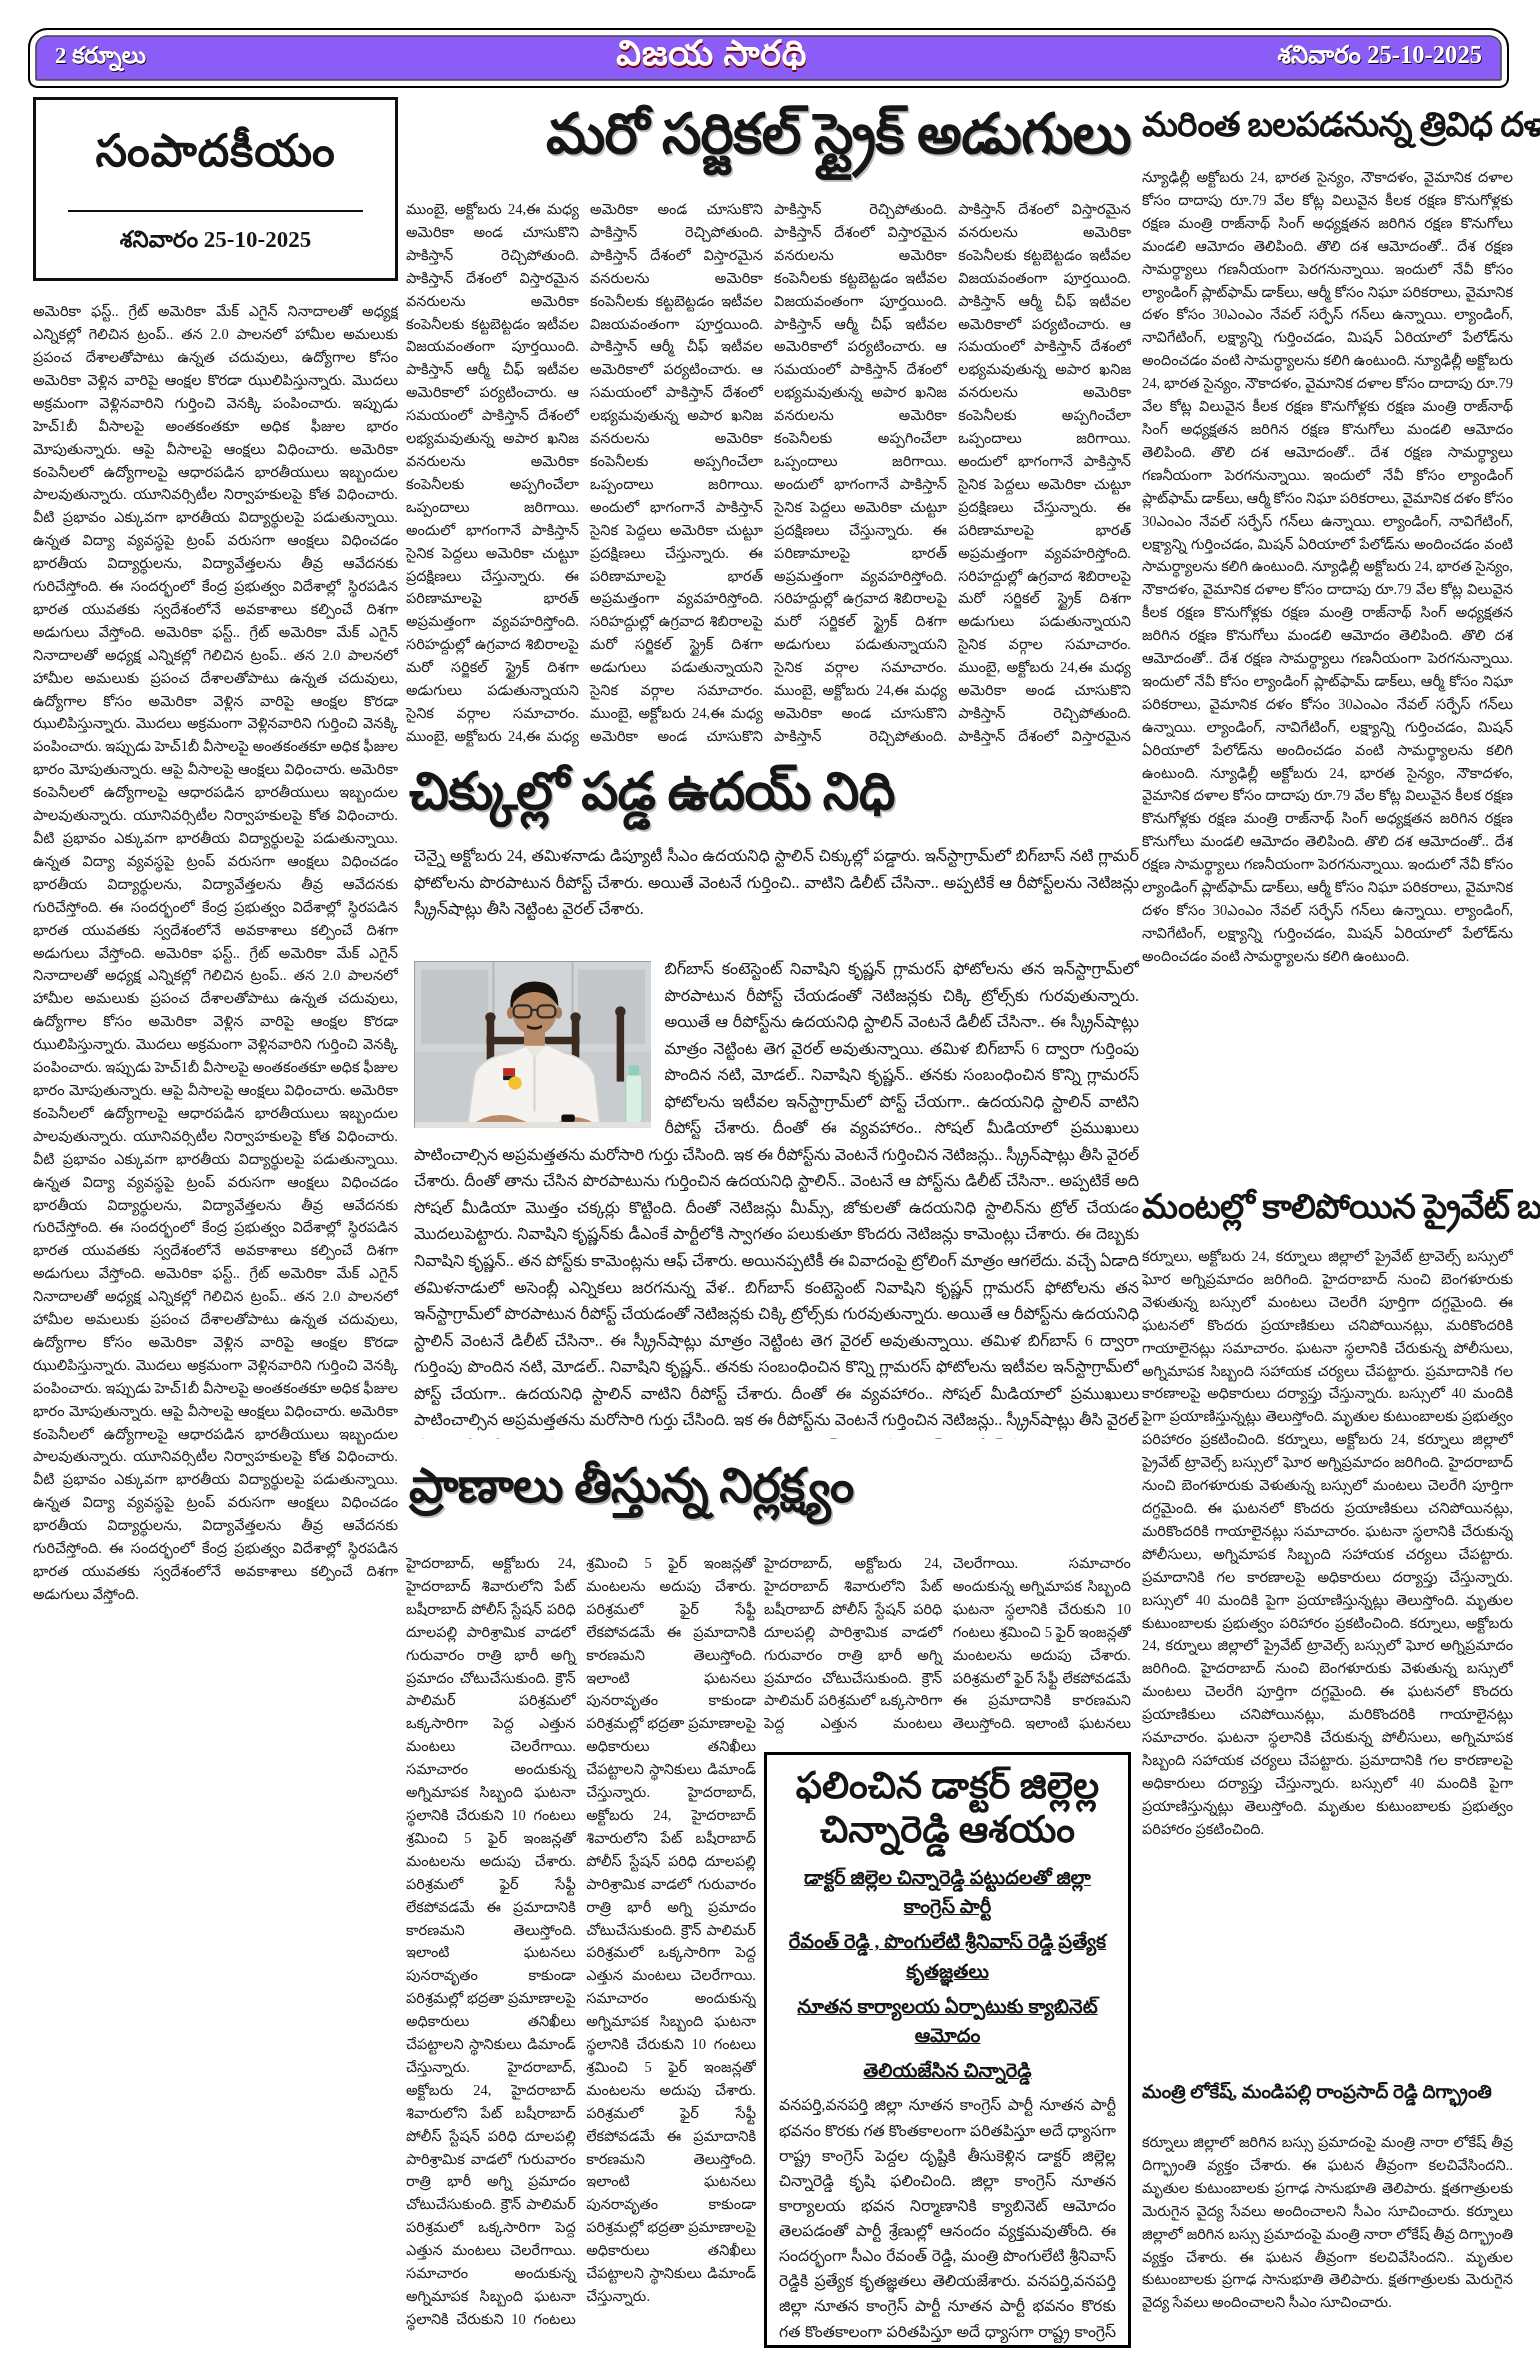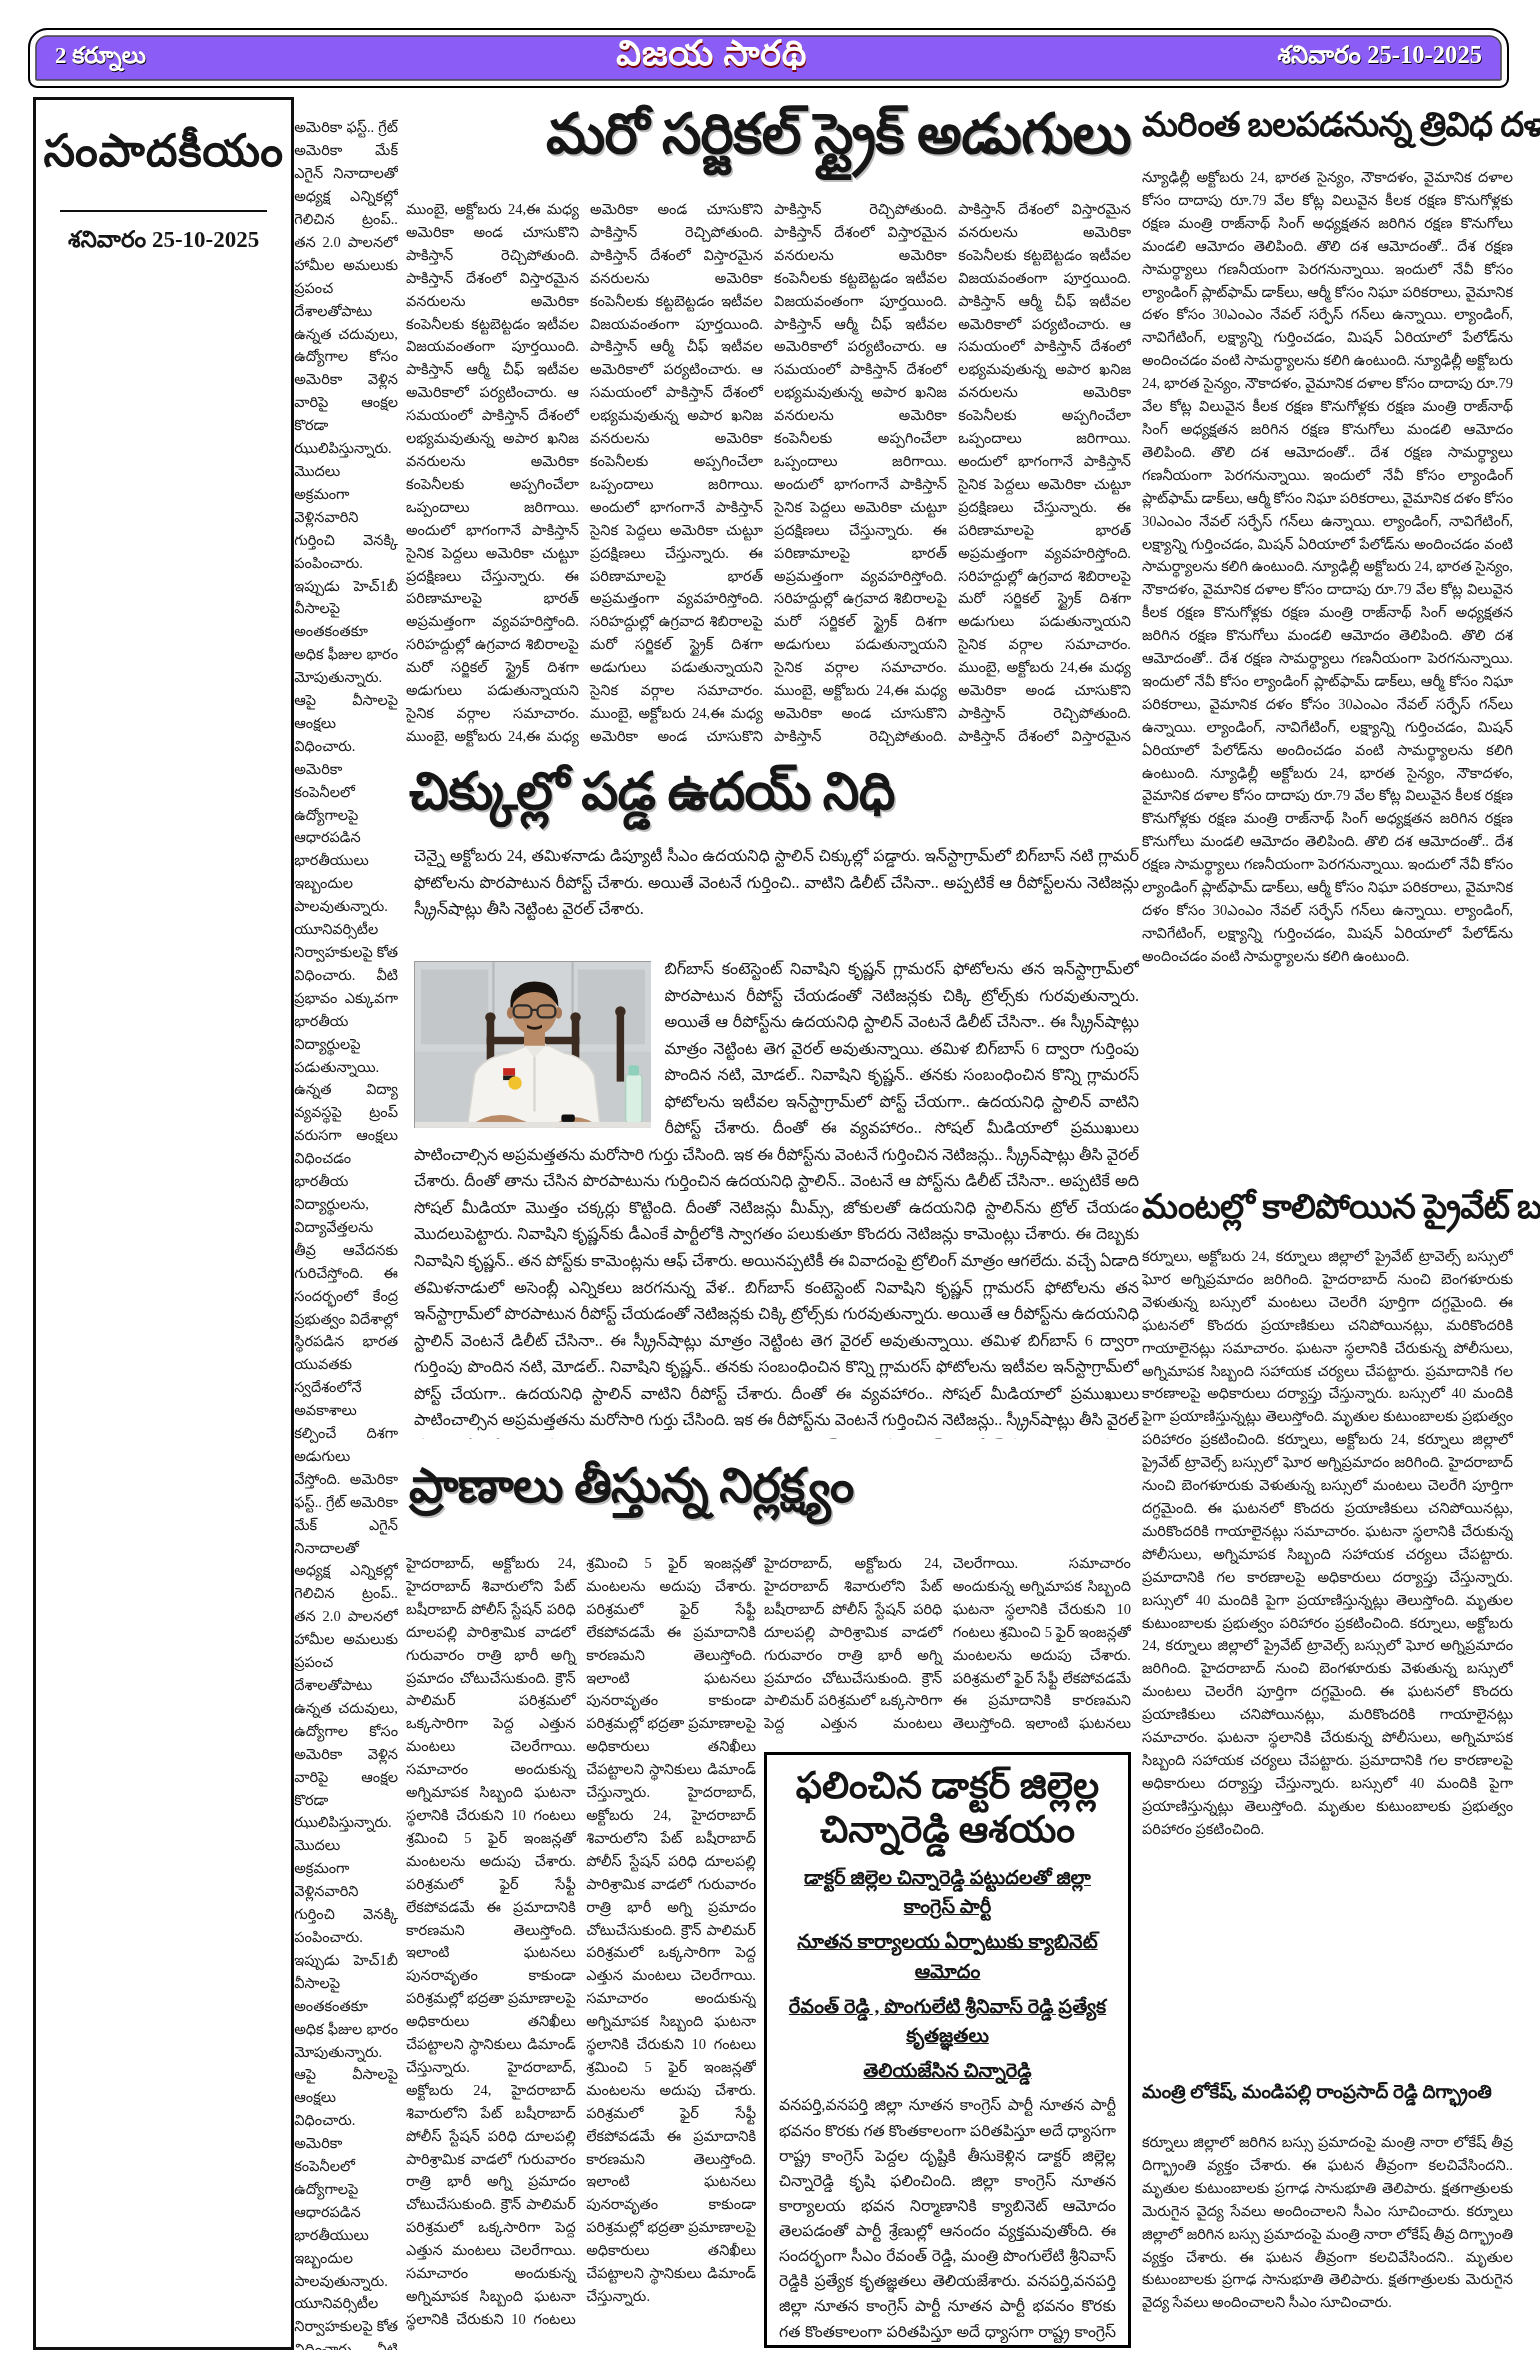--- a/index.html
+++ b/index.html
@@ -9,21 +9,21 @@
   .redbar{position:absolute;left:28px;top:28px;width:1481px;height:60px;background:#8b5cf6;
           border:2.2px solid #000;border-radius:19.4px 19.4px 9px 9px;
           box-shadow:inset 0 0 0 5.2px #ffffff, inset 0 0 0 6.7px #444;
           display:flex;align-items:center;justify-content:space-between;padding:0 25px;box-sizing:border-box;}
   .redbar .pageno{font-size:23px;font-weight:bold;color:#fff;text-shadow:0.7px 0.7px 0 #000;}
   .redbar .masthead{font-size:35px;font-weight:bold;color:#fff;letter-spacing:0.7px;text-shadow:0.7px 1.5px 0 #7a0000;}
   .redbar .pdate{font-size:24.6px;font-weight:bold;color:#fff;text-shadow:0.7px 0.7px 0 #000;}
   
   .body-text{font-size:14.5px;line-height:1.58;text-align:justify;overflow:hidden;word-break:break-word;}
   
-  .ed-col{position:absolute;left:33px;top:97px;width:365px;height:2253px;display:flex;flex-direction:row;}
+  .ed-col{position:absolute;left:33px;top:97px;width:365px;height:2253px;display:flex;flex-direction:column;}
   .ed-box{border:3.7px solid #101010;text-align:center;padding:25px 7.5px 19.4px 7.5px;box-sizing:border-box;}
   .ed-title{font-size:45px;font-weight:bold;letter-spacing:0.7px;}
   .ed-divider{width:86%;border-top:2.2px solid #101010;margin:22.4px auto 15px auto;}
   .ed-date{font-size:23px;font-weight:bold;}
   .ed-headline{margin-top:18px;font-size:31px;line-height:1.32;font-weight:bold;text-align:center;}
   .ed-body{margin-top:19.4px;flex:1;}
   
   .mid-col{position:absolute;left:406px;top:97px;width:725px;height:2253px;}
   .surg-headline{position:absolute;left:0;top:4.5px;width:100%;font-size:56px;font-weight:bold;
                  text-align:right;letter-spacing:-0.7px;text-shadow:1.5px 1.5px 0 #bdbdbd;white-space:nowrap;}
@@ -146,22 +146,22 @@
       <span>బిగ్‌బాస్ కంటెస్టెంట్ నివాషిని కృష్ణన్ గ్లామరస్ ఫోటోలను తన ఇన్‌స్టాగ్రామ్‌లో పొరపాటున రీపోస్ట్ చేయడంతో నెటిజన్లకు చిక్కి ట్రోల్స్‌కు గురవుతున్నారు. అయితే ఆ రీపోస్ట్‌ను ఉదయనిధి స్టాలిన్ వెంటనే డిలీట్ చేసినా.. ఈ స్క్రీన్‌షాట్లు మాత్రం నెట్టింట తెగ వైరల్ అవుతున్నాయి. తమిళ బిగ్‌బాస్ 6 ద్వారా గుర్తింపు పొందిన నటి, మోడల్.. నివాషిని కృష్ణన్.. తనకు సంబంధించిన కొన్ని గ్లామరస్ ఫోటోలను ఇటీవల ఇన్‌స్టాగ్రామ్‌లో పోస్ట్ చేయగా.. ఉదయనిధి స్టాలిన్ వాటిని రీపోస్ట్ చేశారు. దీంతో ఈ వ్యవహారం.. సోషల్ మీడియాలో ప్రముఖులు పాటించాల్సిన అప్రమత్తతను మరోసారి గుర్తు చేసింది. ఇక ఈ రీపోస్ట్‌ను వెంటనే గుర్తించిన నెటిజన్లు.. స్క్రీన్‌షాట్లు తీసి వైరల్ చేశారు. దీంతో తాను చేసిన పొరపాటును గుర్తించిన ఉదయనిధి స్టాలిన్.. వెంటనే ఆ పోస్ట్‌ను డిలీట్ చేసినా.. అప్పటికే అది సోషల్ మీడియా మొత్తం చక్కర్లు కొట్టింది. దీంతో నెటిజన్లు మీమ్స్, జోకులతో ఉదయనిధి స్టాలిన్‌ను ట్రోల్ చేయడం మొదలుపెట్టారు. నివాషిని కృష్ణన్‌కు డీఎంకే పార్టీలోకి స్వాగతం పలుకుతూ కొందరు నెటిజన్లు కామెంట్లు చేశారు. ఈ దెబ్బకు నివాషిని కృష్ణన్.. తన పోస్ట్‌కు కామెంట్లను ఆఫ్ చేశారు. అయినప్పటికీ ఈ వివాదంపై ట్రోలింగ్ మాత్రం ఆగలేదు. వచ్చే ఏడాది తమిళనాడులో అసెంబ్లీ ఎన్నికలు జరగనున్న వేళ.. బిగ్‌బాస్ కంటెస్టెంట్ నివాషిని కృష్ణన్ గ్లామరస్ ఫోటోలను తన ఇన్‌స్టాగ్రామ్‌లో పొరపాటున రీపోస్ట్ చేయడంతో నెటిజన్లకు చిక్కి ట్రోల్స్‌కు గురవుతున్నారు. అయితే ఆ రీపోస్ట్‌ను ఉదయనిధి స్టాలిన్ వెంటనే డిలీట్ చేసినా.. ఈ స్క్రీన్‌షాట్లు మాత్రం నెట్టింట తెగ వైరల్ అవుతున్నాయి. తమిళ బిగ్‌బాస్ 6 ద్వారా గుర్తింపు పొందిన నటి, మోడల్.. నివాషిని కృష్ణన్.. తనకు సంబంధించిన కొన్ని గ్లామరస్ ఫోటోలను ఇటీవల ఇన్‌స్టాగ్రామ్‌లో పోస్ట్ చేయగా.. ఉదయనిధి స్టాలిన్ వాటిని రీపోస్ట్ చేశారు. దీంతో ఈ వ్యవహారం.. సోషల్ మీడియాలో ప్రముఖులు పాటించాల్సిన అప్రమత్తతను మరోసారి గుర్తు చేసింది. ఇక ఈ రీపోస్ట్‌ను వెంటనే గుర్తించిన నెటిజన్లు.. స్క్రీన్‌షాట్లు తీసి వైరల్ చేశారు. దీంతో తాను చేసిన పొరపాటును గుర్తించిన ఉదయనిధి స్టాలిన్.. వెంటనే ఆ పోస్ట్‌ను డిలీట్ చేసినా.. అప్పటికే అది సోషల్ మీడియా మొత్తం చక్కర్లు కొట్టింది. దీంతో నెటిజన్లు మీమ్స్, జోకులతో ఉదయనిధి స్టాలిన్‌ను ట్రోల్ చేయడం మొదలుపెట్టారు. నివాషిని కృష్ణన్‌కు డీఎంకే పార్టీలోకి స్వాగతం పలుకుతూ కొందరు నెటిజన్లు కామెంట్లు చేశారు. ఈ దెబ్బకు నివాషిని కృష్ణన్.. తన పోస్ట్‌కు కామెంట్లను ఆఫ్ చేశారు. అయినప్పటికీ ఈ వివాదంపై ట్రోలింగ్ మాత్రం ఆగలేదు. వచ్చే ఏడాది తమిళనాడులో అసెంబ్లీ ఎన్నికలు జరగనున్న వేళ..</span>
     </div>
 
     <div class="fire-headline">ప్రాణాలు తీస్తున్న నిర్లక్ష్యం</div>
     <div class="fire-left body-text">హైదరాబాద్, అక్టోబరు 24, హైదరాబాద్ శివారులోని పేట్ బషీరాబాద్ పోలీస్ స్టేషన్ పరిధి దూలపల్లి పారిశ్రామిక వాడలో గురువారం రాత్రి భారీ అగ్ని ప్రమాదం చోటుచేసుకుంది. క్రౌన్ పాలిమర్ పరిశ్రమలో ఒక్కసారిగా పెద్ద ఎత్తున మంటలు చెలరేగాయి. సమాచారం అందుకున్న అగ్నిమాపక సిబ్బంది ఘటనా స్థలానికి చేరుకుని 10 గంటలు శ్రమించి 5 ఫైర్ ఇంజన్లతో మంటలను అదుపు చేశారు. పరిశ్రమలో ఫైర్ సేఫ్టీ లేకపోవడమే ఈ ప్రమాదానికి కారణమని తెలుస్తోంది. ఇలాంటి ఘటనలు పునరావృతం కాకుండా పరిశ్రమల్లో భద్రతా ప్రమాణాలపై అధికారులు తనిఖీలు చేపట్టాలని స్థానికులు డిమాండ్ చేస్తున్నారు. హైదరాబాద్, అక్టోబరు 24, హైదరాబాద్ శివారులోని పేట్ బషీరాబాద్ పోలీస్ స్టేషన్ పరిధి దూలపల్లి పారిశ్రామిక వాడలో గురువారం రాత్రి భారీ అగ్ని ప్రమాదం చోటుచేసుకుంది. క్రౌన్ పాలిమర్ పరిశ్రమలో ఒక్కసారిగా పెద్ద ఎత్తున మంటలు చెలరేగాయి. సమాచారం అందుకున్న అగ్నిమాపక సిబ్బంది ఘటనా స్థలానికి చేరుకుని 10 గంటలు శ్రమించి 5 ఫైర్ ఇంజన్లతో మంటలను అదుపు చేశారు. పరిశ్రమలో ఫైర్ సేఫ్టీ లేకపోవడమే ఈ ప్రమాదానికి కారణమని తెలుస్తోంది. ఇలాంటి ఘటనలు పునరావృతం కాకుండా పరిశ్రమల్లో భద్రతా ప్రమాణాలపై అధికారులు తనిఖీలు చేపట్టాలని స్థానికులు డిమాండ్ చేస్తున్నారు. హైదరాబాద్, అక్టోబరు 24, హైదరాబాద్ శివారులోని పేట్ బషీరాబాద్ పోలీస్ స్టేషన్ పరిధి దూలపల్లి పారిశ్రామిక వాడలో గురువారం రాత్రి భారీ అగ్ని ప్రమాదం చోటుచేసుకుంది. క్రౌన్ పాలిమర్ పరిశ్రమలో ఒక్కసారిగా పెద్ద ఎత్తున మంటలు చెలరేగాయి. సమాచారం అందుకున్న అగ్నిమాపక సిబ్బంది ఘటనా స్థలానికి చేరుకుని 10 గంటలు శ్రమించి 5 ఫైర్ ఇంజన్లతో మంటలను అదుపు చేశారు. పరిశ్రమలో ఫైర్ సేఫ్టీ లేకపోవడమే ఈ ప్రమాదానికి కారణమని తెలుస్తోంది. ఇలాంటి ఘటనలు పునరావృతం కాకుండా పరిశ్రమల్లో భద్రతా ప్రమాణాలపై అధికారులు తనిఖీలు చేపట్టాలని స్థానికులు డిమాండ్ చేస్తున్నారు.</div>
     <div class="fire-right body-text">హైదరాబాద్, అక్టోబరు 24, హైదరాబాద్ శివారులోని పేట్ బషీరాబాద్ పోలీస్ స్టేషన్ పరిధి దూలపల్లి పారిశ్రామిక వాడలో గురువారం రాత్రి భారీ అగ్ని ప్రమాదం చోటుచేసుకుంది. క్రౌన్ పాలిమర్ పరిశ్రమలో ఒక్కసారిగా పెద్ద ఎత్తున మంటలు చెలరేగాయి. సమాచారం అందుకున్న అగ్నిమాపక సిబ్బంది ఘటనా స్థలానికి చేరుకుని 10 గంటలు శ్రమించి 5 ఫైర్ ఇంజన్లతో మంటలను అదుపు చేశారు. పరిశ్రమలో ఫైర్ సేఫ్టీ లేకపోవడమే ఈ ప్రమాదానికి కారణమని తెలుస్తోంది. ఇలాంటి ఘటనలు పునరావృతం కాకుండా పరిశ్రమల్లో భద్రతా ప్రమాణాలపై అధికారులు తనిఖీలు చేపట్టాలని స్థానికులు డిమాండ్ చేస్తున్నారు.</div>
 
     <div class="boxart">
       <div class="boxart-headline">ఫలించిన డాక్టర్ జిల్లెల్ల చిన్నారెడ్డి ఆశయం</div>
       <div class="boxart-subhead">డాక్టర్ జిల్లెల చిన్నారెడ్డి పట్టుదలతో జిల్లా కాంగ్రెస్ పార్టీ</div>
+      <div class="boxart-subhead">రేవంత్ రెడ్డి , పొంగులేటి శ్రీనివాస్ రెడ్డి ప్రత్యేక కృతజ్ఞతలు</div>
       <div class="boxart-subhead">నూతన కార్యాలయ ఏర్పాటుకు క్యాబినెట్ ఆమోదం</div>
-      <div class="boxart-subhead">రేవంత్ రెడ్డి , పొంగులేటి శ్రీనివాస్ రెడ్డి ప్రత్యేక కృతజ్ఞతలు</div>
       <div class="boxart-subhead">తెలియజేసిన చిన్నారెడ్డి</div>
       <div class="boxart-body">వనపర్తి,వనపర్తి జిల్లా నూతన కాంగ్రెస్ పార్టీ నూతన పార్టీ భవనం కొరకు గత కొంతకాలంగా పరితపిస్తూ అదే ధ్యాసగా రాష్ట్ర కాంగ్రెస్ పెద్దల దృష్టికి తీసుకెళ్లిన డాక్టర్ జిల్లెల్ల చిన్నారెడ్డి కృషి ఫలించింది. జిల్లా కాంగ్రెస్ నూతన కార్యాలయ భవన నిర్మాణానికి క్యాబినెట్ ఆమోదం తెలపడంతో పార్టీ శ్రేణుల్లో ఆనందం వ్యక్తమవుతోంది. ఈ సందర్భంగా సీఎం రేవంత్ రెడ్డి, మంత్రి పొంగులేటి శ్రీనివాస్ రెడ్డికి ప్రత్యేక కృతజ్ఞతలు తెలియజేశారు. వనపర్తి,వనపర్తి జిల్లా నూతన కాంగ్రెస్ పార్టీ నూతన పార్టీ భవనం కొరకు గత కొంతకాలంగా పరితపిస్తూ అదే ధ్యాసగా రాష్ట్ర కాంగ్రెస్ పెద్దల దృష్టికి తీసుకెళ్లిన డాక్టర్ జిల్లెల్ల చిన్నారెడ్డి కృషి ఫలించింది. జిల్లా కాంగ్రెస్ నూతన కార్యాలయ భవన నిర్మాణానికి క్యాబినెట్ ఆమోదం తెలపడంతో పార్టీ శ్రేణుల్లో ఆనందం వ్యక్తమవుతోంది. ఈ సందర్భంగా సీఎం రేవంత్ రెడ్డి, మంత్రి పొంగులేటి శ్రీనివాస్ రెడ్డికి ప్రత్యేక కృతజ్ఞతలు తెలియజేశారు.</div>
     </div>
   </div>
 
   <div class="right-col">
     <div class="def-headline">మరింత బలపడనున్న త్రివిధ దళాలు</div>
     <div class="def-body body-text">న్యూఢిల్లీ అక్టోబరు 24, భారత సైన్యం, నౌకాదళం, వైమానిక దళాల కోసం దాదాపు రూ.79 వేల కోట్ల విలువైన కీలక రక్షణ కొనుగోళ్లకు రక్షణ మంత్రి రాజ్‌నాథ్ సింగ్ అధ్యక్షతన జరిగిన రక్షణ కొనుగోలు మండలి ఆమోదం తెలిపింది. తొలి దశ ఆమోదంతో.. దేశ రక్షణ సామర్థ్యాలు గణనీయంగా పెరగనున్నాయి. ఇందులో నేవీ కోసం ల్యాండింగ్ ప్లాట్‌ఫామ్ డాక్‌లు, ఆర్మీ కోసం నిఘా పరికరాలు, వైమానిక దళం కోసం 30ఎంఎం నేవల్ సర్ఫేస్ గన్‌లు ఉన్నాయి. ల్యాండింగ్, నావిగేటింగ్, లక్ష్యాన్ని గుర్తించడం, మిషన్ ఏరియాలో పేలోడ్‌ను అందించడం వంటి సామర్థ్యాలను కలిగి ఉంటుంది. న్యూఢిల్లీ అక్టోబరు 24, భారత సైన్యం, నౌకాదళం, వైమానిక దళాల కోసం దాదాపు రూ.79 వేల కోట్ల విలువైన కీలక రక్షణ కొనుగోళ్లకు రక్షణ మంత్రి రాజ్‌నాథ్ సింగ్ అధ్యక్షతన జరిగిన రక్షణ కొనుగోలు మండలి ఆమోదం తెలిపింది. తొలి దశ ఆమోదంతో.. దేశ రక్షణ సామర్థ్యాలు గణనీయంగా పెరగనున్నాయి. ఇందులో నేవీ కోసం ల్యాండింగ్ ప్లాట్‌ఫామ్ డాక్‌లు, ఆర్మీ కోసం నిఘా పరికరాలు, వైమానిక దళం కోసం 30ఎంఎం నేవల్ సర్ఫేస్ గన్‌లు ఉన్నాయి. ల్యాండింగ్, నావిగేటింగ్, లక్ష్యాన్ని గుర్తించడం, మిషన్ ఏరియాలో పేలోడ్‌ను అందించడం వంటి సామర్థ్యాలను కలిగి ఉంటుంది. న్యూఢిల్లీ అక్టోబరు 24, భారత సైన్యం, నౌకాదళం, వైమానిక దళాల కోసం దాదాపు రూ.79 వేల కోట్ల విలువైన కీలక రక్షణ కొనుగోళ్లకు రక్షణ మంత్రి రాజ్‌నాథ్ సింగ్ అధ్యక్షతన జరిగిన రక్షణ కొనుగోలు మండలి ఆమోదం తెలిపింది. తొలి దశ ఆమోదంతో.. దేశ రక్షణ సామర్థ్యాలు గణనీయంగా పెరగనున్నాయి. ఇందులో నేవీ కోసం ల్యాండింగ్ ప్లాట్‌ఫామ్ డాక్‌లు, ఆర్మీ కోసం నిఘా పరికరాలు, వైమానిక దళం కోసం 30ఎంఎం నేవల్ సర్ఫేస్ గన్‌లు ఉన్నాయి. ల్యాండింగ్, నావిగేటింగ్, లక్ష్యాన్ని గుర్తించడం, మిషన్ ఏరియాలో పేలోడ్‌ను అందించడం వంటి సామర్థ్యాలను కలిగి ఉంటుంది. న్యూఢిల్లీ అక్టోబరు 24, భారత సైన్యం, నౌకాదళం, వైమానిక దళాల కోసం దాదాపు రూ.79 వేల కోట్ల విలువైన కీలక రక్షణ కొనుగోళ్లకు రక్షణ మంత్రి రాజ్‌నాథ్ సింగ్ అధ్యక్షతన జరిగిన రక్షణ కొనుగోలు మండలి ఆమోదం తెలిపింది. తొలి దశ ఆమోదంతో.. దేశ రక్షణ సామర్థ్యాలు గణనీయంగా పెరగనున్నాయి. ఇందులో నేవీ కోసం ల్యాండింగ్ ప్లాట్‌ఫామ్ డాక్‌లు, ఆర్మీ కోసం నిఘా పరికరాలు, వైమానిక దళం కోసం 30ఎంఎం నేవల్ సర్ఫేస్ గన్‌లు ఉన్నాయి. ల్యాండింగ్, నావిగేటింగ్, లక్ష్యాన్ని గుర్తించడం, మిషన్ ఏరియాలో పేలోడ్‌ను అందించడం వంటి సామర్థ్యాలను కలిగి ఉంటుంది.</div>
 
     <div class="bus-headline">మంటల్లో కాలిపోయిన ప్రైవేట్ బస్సు</div>

